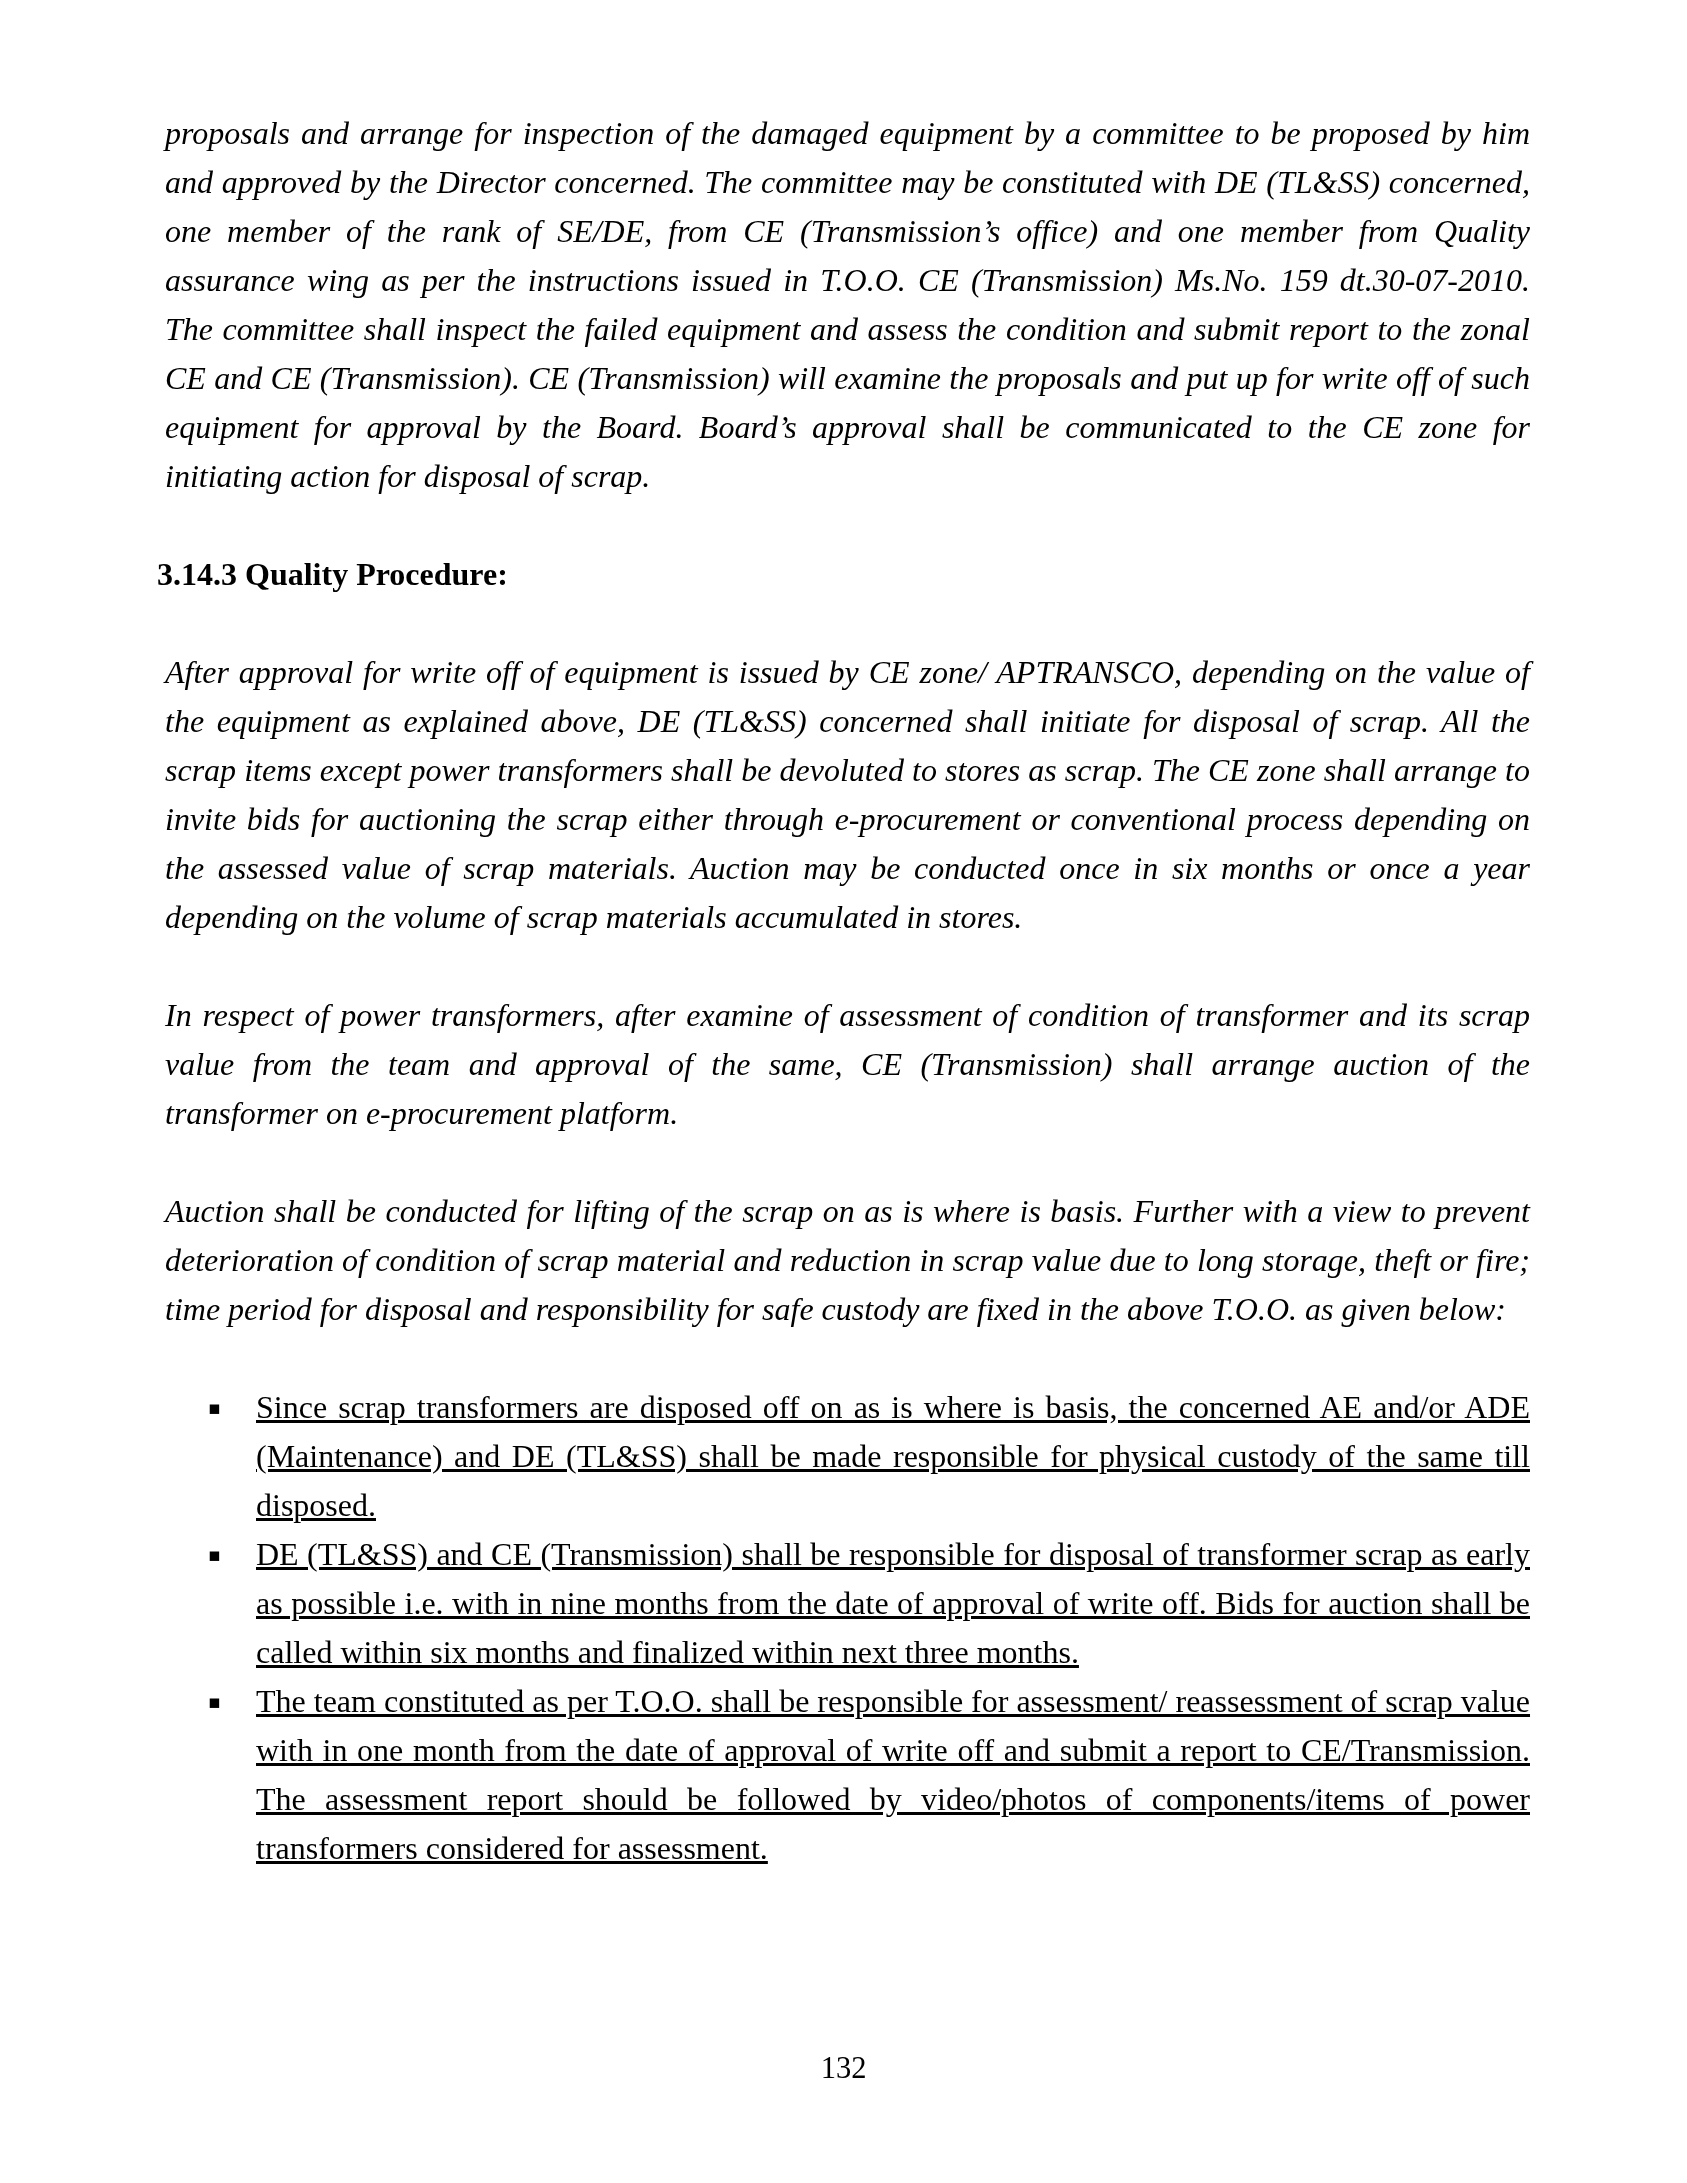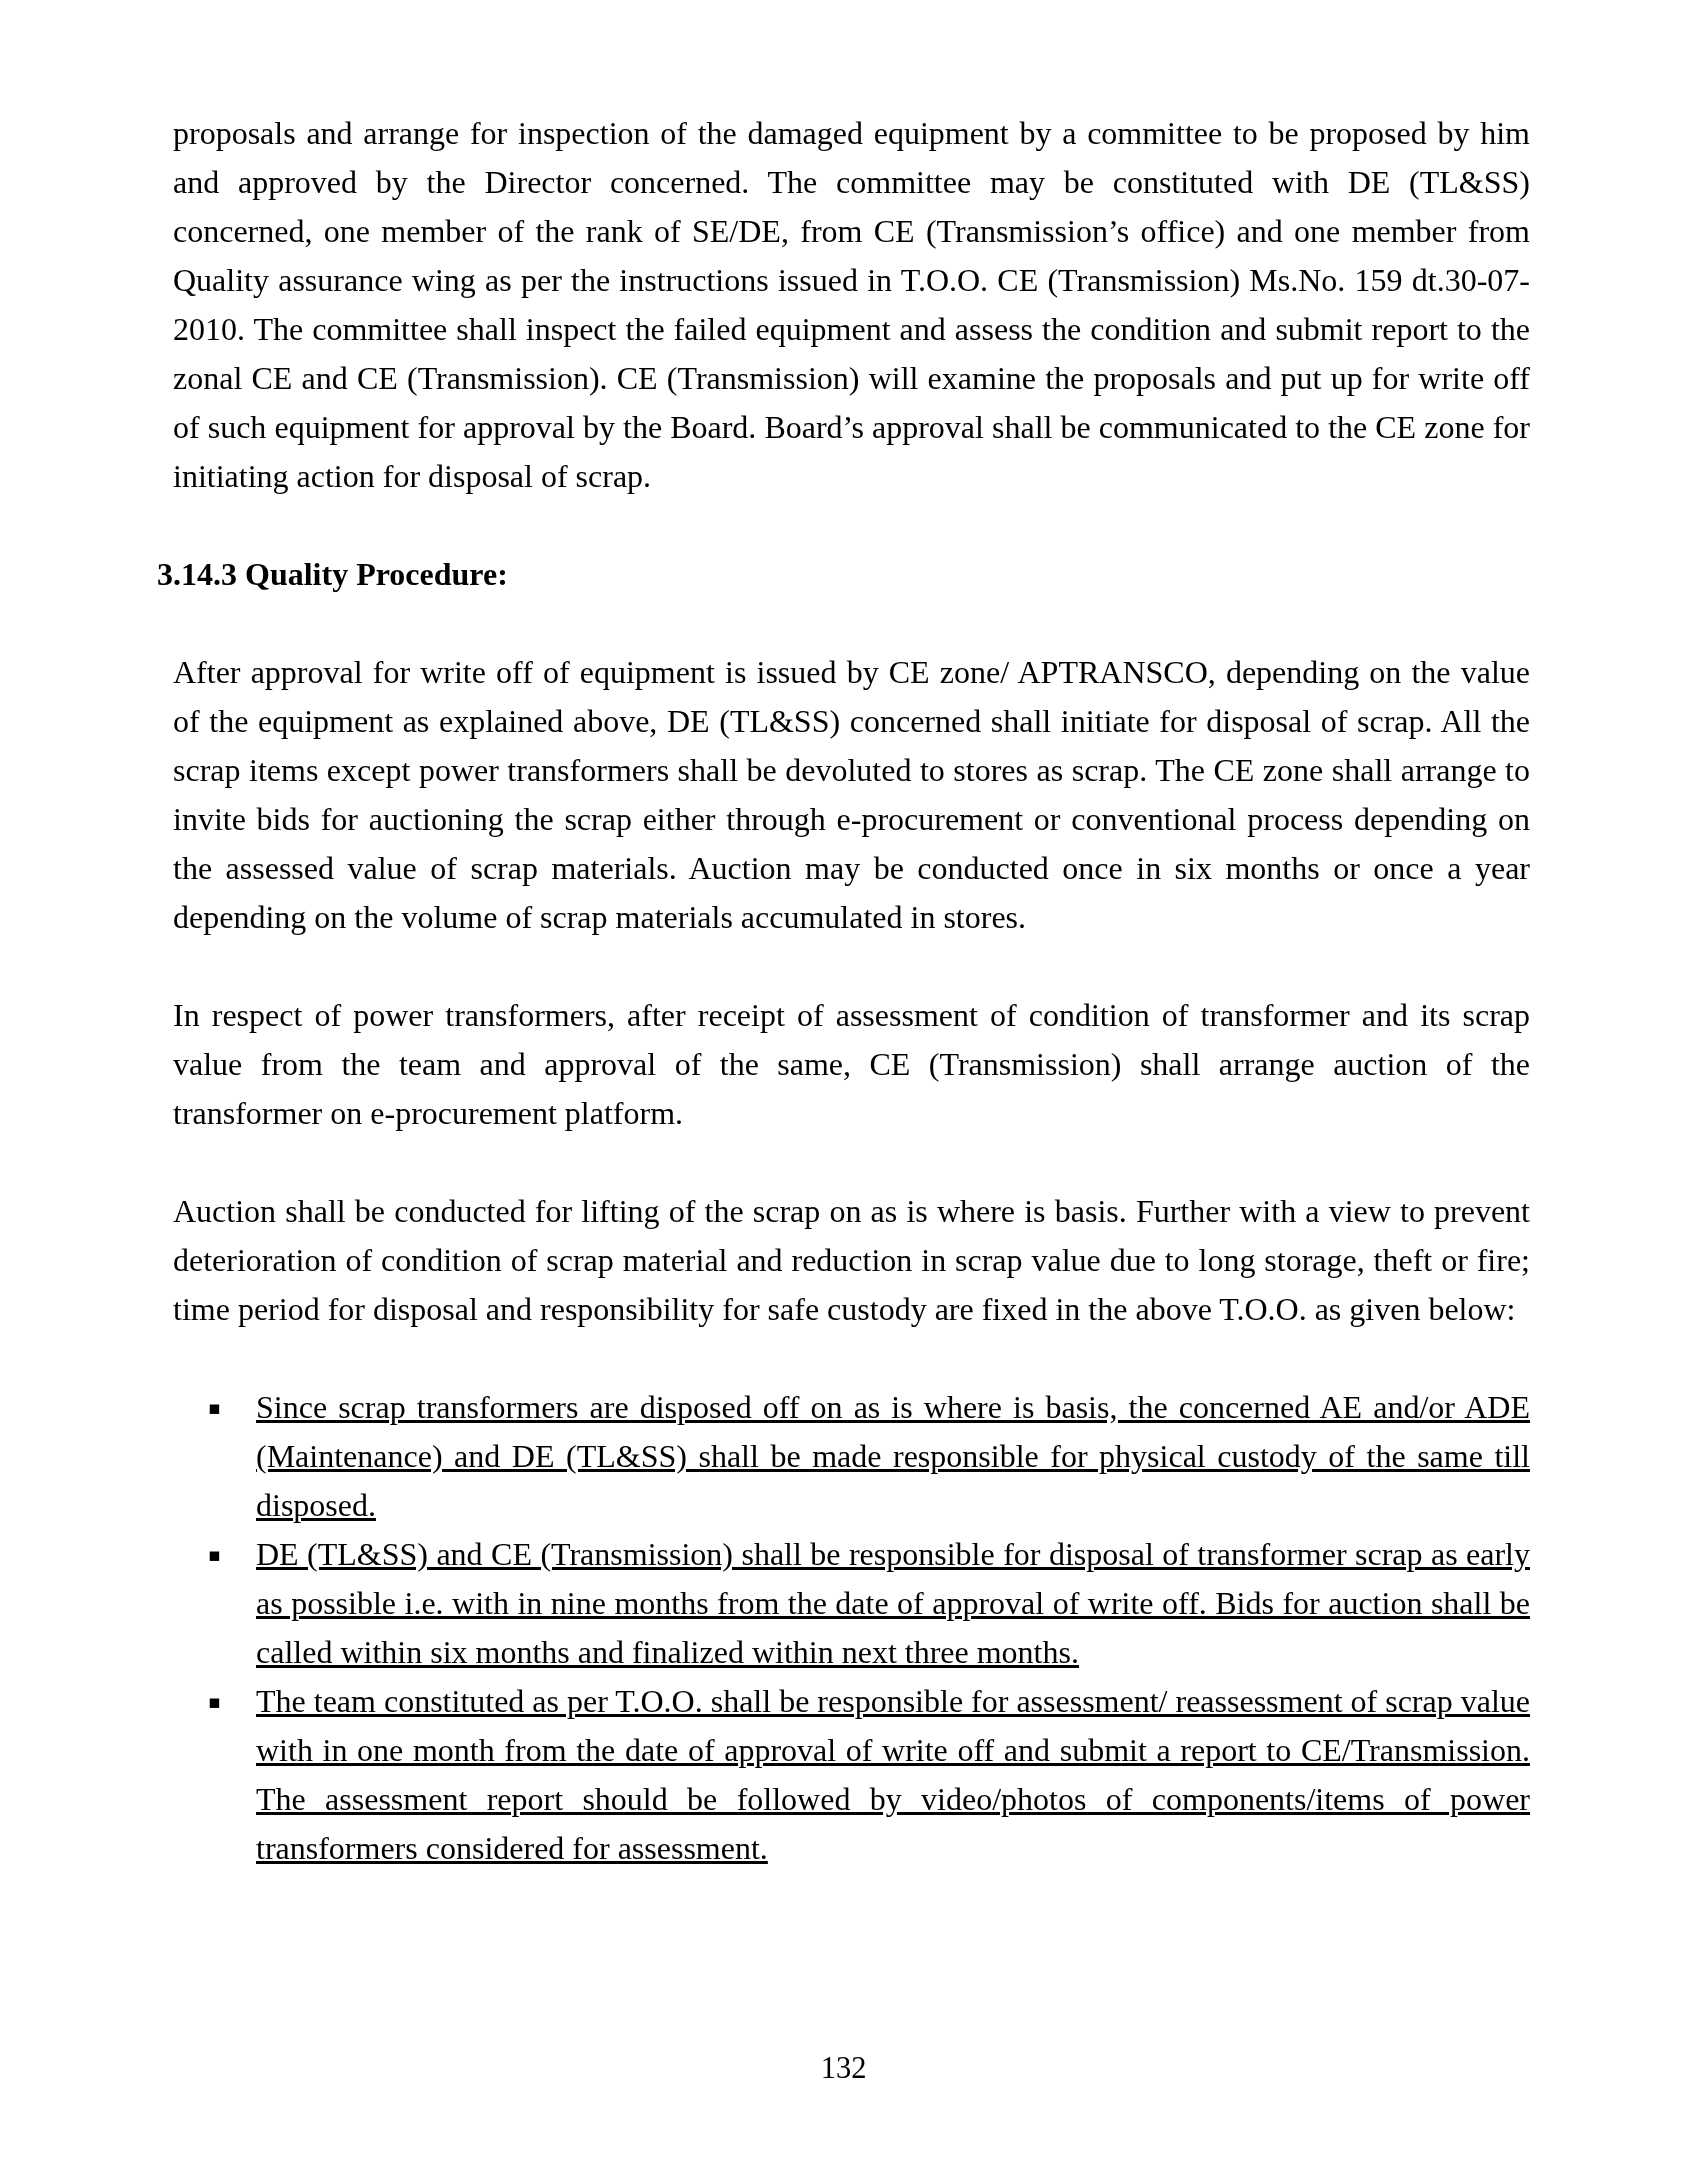--- a/index.html
+++ b/index.html
@@ -14,22 +14,23 @@
     box-sizing: border-box;
     background: #ffffff;
     color: #000000;
     font-family: "Liberation Serif", serif;
     font-size: 32px;
     line-height: 49px;
     padding: 109px 157px 0 157px;
     overflow: hidden;
   }
   .para {
-    margin: 0 0 49px 16px;
+    margin: 0 0 49px 8px;
     text-align: justify;
+    font-style: italic;
   }
   .heading {
     margin: 0 0 49px 0;
     font-size: 32px;
     line-height: 49px;
     font-weight: bold;
     text-align: left;
   }
   .bullet-list {
     list-style: none;
@@ -67,21 +68,21 @@
 <body>
 
 <div class="page">
 
   <p class="para">proposals and arrange for inspection of the damaged equipment by a committee to be proposed by him and approved by the Director concerned. The committee may be constituted with DE (TL&amp;SS) concerned, one member of the rank of SE/DE, from CE (Transmission’s office) and one member from Quality assurance wing as per the instructions issued in T.O.O. CE (Transmission) Ms.No. 159 dt.30-07-2010.  The committee shall inspect the failed equipment and assess the condition and submit report to the zonal CE and CE (Transmission).  CE (Transmission) will examine the proposals and put up for write off of such equipment for approval by the Board. Board’s approval shall be communicated to the CE zone for initiating action for disposal of scrap.</p>
 
   <h3 class="heading">3.14.3 Quality Procedure:</h3>
 
   <p class="para">After approval for write off of equipment is issued by CE zone/ APTRANSCO, depending on the value of the equipment as explained above, DE (TL&amp;SS) concerned shall initiate for disposal of scrap. All the scrap items except power transformers shall be devoluted to stores as scrap. The CE zone shall arrange to invite bids for auctioning the scrap either through e-procurement or conventional process depending on the assessed value of scrap materials. Auction may be conducted once in six months or once a year depending on the volume of scrap materials accumulated in stores.</p>
 
-  <p class="para">In respect of power transformers, after receipt of assessment of condition of transformer and its scrap value from the team and approval of the same, CE (Transmission) shall arrange auction of the transformer on e-procurement platform.</p>
+  <p class="para">In respect of power transformers, after examine of assessment of condition of transformer and its scrap value from the team and approval of the same, CE (Transmission) shall arrange auction of the transformer on e-procurement platform.</p>
 
   <p class="para">Auction shall be conducted for lifting of the scrap on as is where is basis. Further with a view to prevent deterioration of condition of scrap material and reduction in scrap value due to  long storage, theft or fire; time period for disposal and responsibility for safe custody are fixed in the above T.O.O. as given below:</p>
 
   <ul class="bullet-list">
     <li class="bullet-item">
       <span class="bullet-marker">▪</span>
       <span class="bullet-text">Since scrap transformers are disposed off on as is where is basis, the concerned AE and/or ADE (Maintenance) and DE (TL&amp;SS) shall be made responsible for physical custody of the same till disposed.</span>
     </li>
     <li class="bullet-item">
       <span class="bullet-marker">▪</span>

